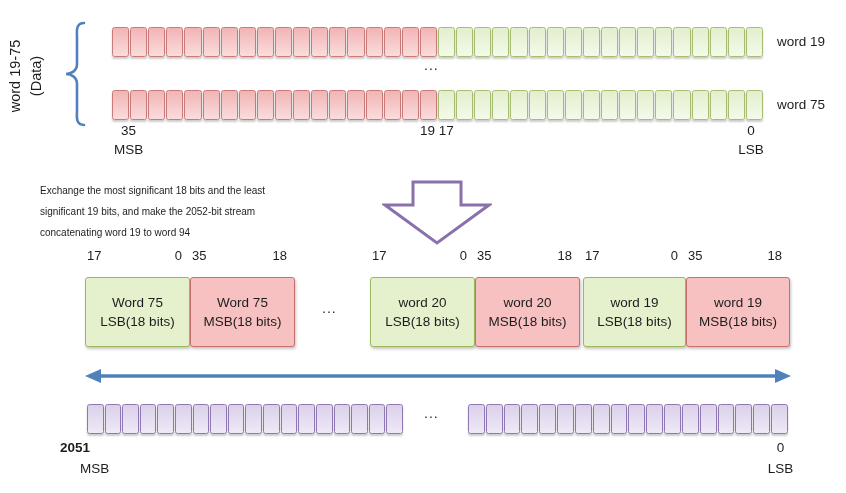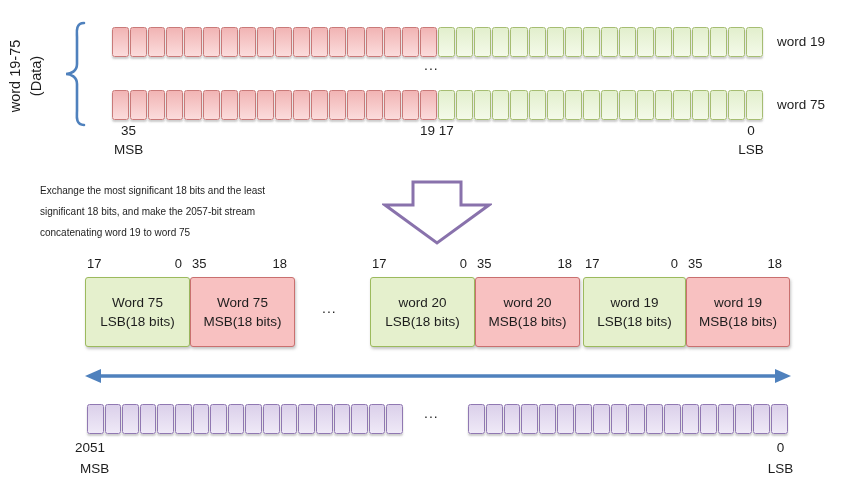--- a/index.html
+++ b/index.html
@@ -37,21 +37,21 @@
   .bigbox {
     position:absolute; top:277px; height:70px; box-sizing:border-box;
     border-radius:3px; display:flex; flex-direction:column; align-items:center;
     justify-content:center; text-align:center; font-size:13.5px; line-height:19px;
     box-shadow:1px 2px 3px rgba(110,110,110,0.4);
   }
   .bigbox.green { background:#e5f0cd; border:1.6px solid #9cba5d; }
   .bigbox.pink  { background:#f8c1c1; border:1.6px solid #c9706f; }
 
   .bitlabels {
-    position:absolute; top:256px; display:flex; justify-content:space-between;
+    position:absolute; top:248px; display:flex; justify-content:space-between;
     font-size:13px; padding:0 8px 0 2px; box-sizing:border-box;
   }
 </style>
 </head>
 <body>
 
 <div id="canvas">
 
   <div id="group-label">
     <div>word 19-75</div>
@@ -145,22 +145,22 @@
   <div class="rowlabel" style="left:777px; top:97px;">word 75</div>
 
   <div class="bitnum" style="left:121px; top:123px;">35</div>
   <div class="bitnum" style="left:114px; top:142px;">MSB</div>
   <div class="bitnum" style="left:408px; top:123px; width:58px; text-align:center;">19 17</div>
   <div class="bitnum" style="left:730px; top:123px; width:42px; text-align:center;">0</div>
   <div class="bitnum" style="left:730px; top:142px; width:42px; text-align:center;">LSB</div>
 
   <div id="description">
     <div>Exchange the most significant 18 bits and the least</div>
-    <div>significant 18 bits, and make the 2057-bit stream</div>
-    <div>concatenating word 19 to word 75</div>
+    <div>significant 19 bits, and make the 2052-bit stream</div>
+    <div>concatenating word 19 to word 94</div>
   </div>
 
   <svg class="abs" style="left:382px; top:180px;" width="110" height="66" viewBox="0 0 110 66">
     <polygon points="31,2 79,2 79,25 107,25 55,63 3,25 31,25" fill="#ffffff" stroke="#8972ac" stroke-width="3" stroke-linejoin="miter"></polygon>
   </svg>
 
   <div class="bitlabels" style="left:85px; width:105px;">
     <span>17</span>
     <span>0</span>
   </div>
@@ -254,18 +254,18 @@
       <div class="cell purple"></div>
       <div class="cell purple"></div>
       <div class="cell purple"></div>
       <div class="cell purple"></div>
       <div class="cell purple"></div>
       <div class="cell purple"></div>
       <div class="cell purple"></div>
       <div class="cell purple"></div>
     </div>
 
-  <div class="bitnum" style="left:75px; top:440px;">2051</div>
+  <div class="bitnum" style="left:60px; top:440px;font-weight:bold;">2051</div>
   <div class="bitnum" style="left:80px; top:461px;">MSB</div>
   <div class="bitnum" style="left:758px; top:440px; width:45px; text-align:center;">0</div>
   <div class="bitnum" style="left:758px; top:461px; width:45px; text-align:center;">LSB</div>
 
 </div>
 
 </body></html>

